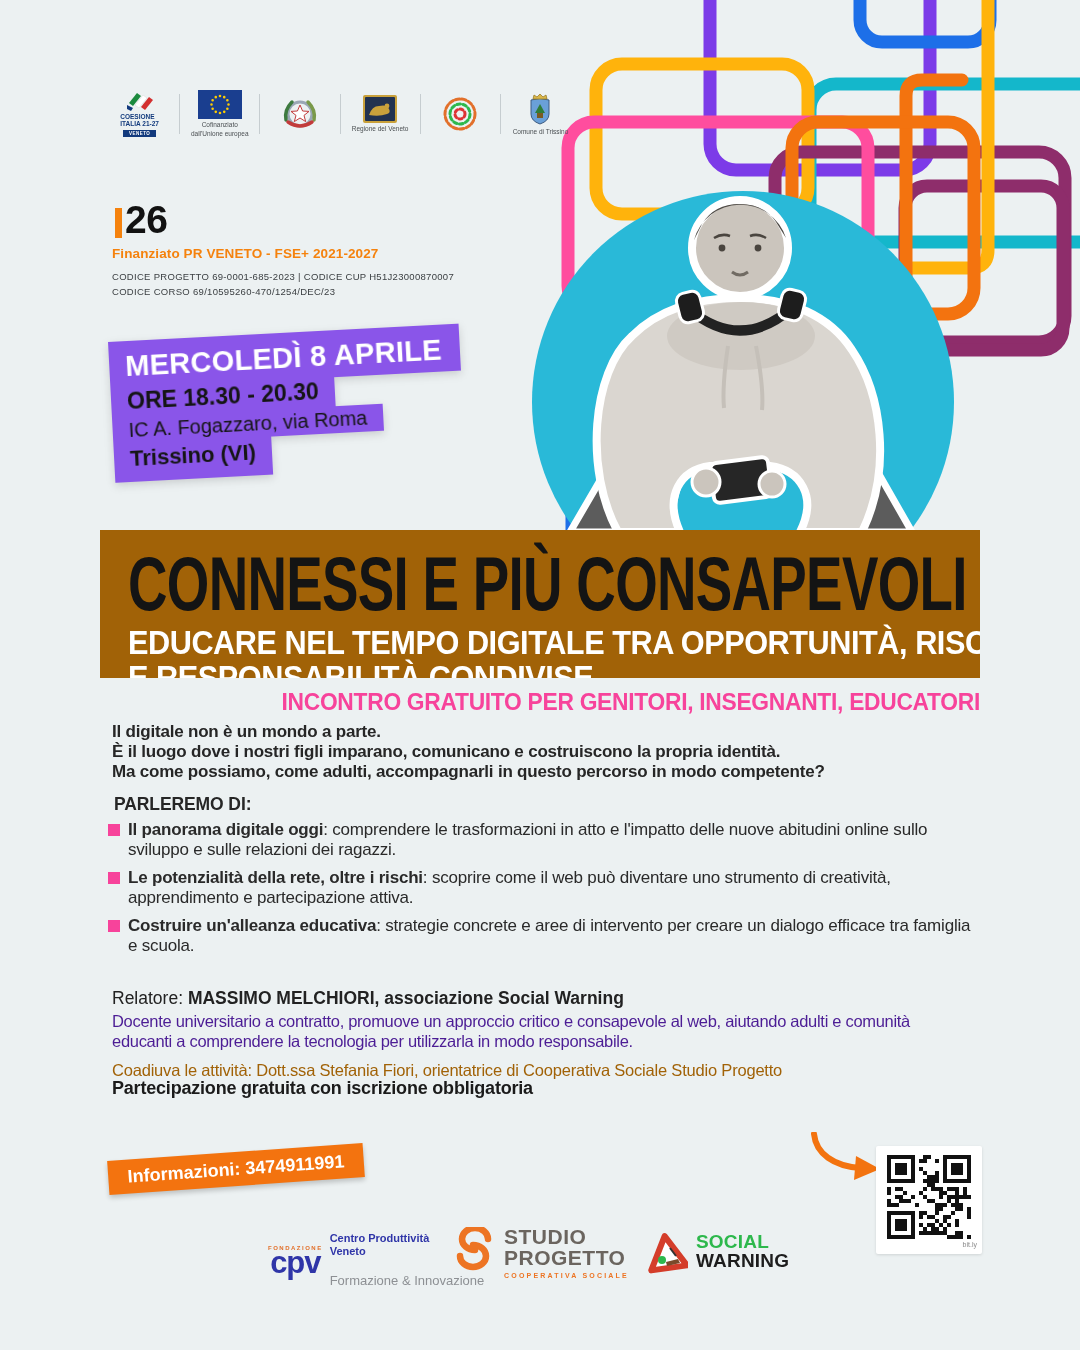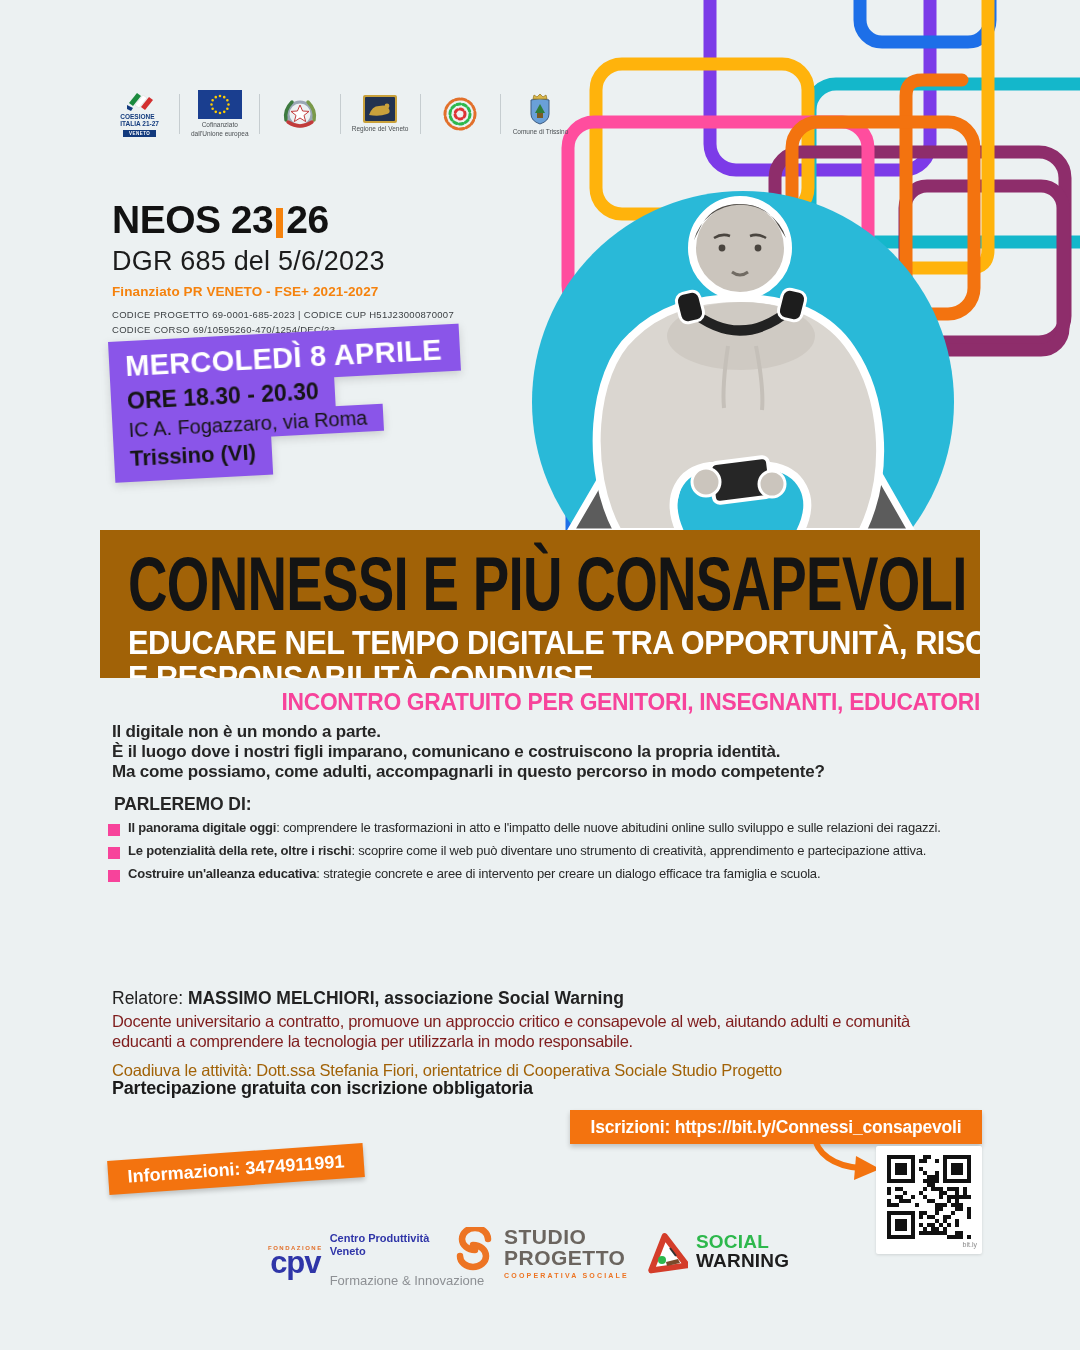--- a/index.html
+++ b/index.html
@@ -39,26 +39,26 @@
   .hero-sub{margin-top:8px;font-size:33px;font-weight:800;color:#ffffff;line-height:1.07;letter-spacing:-.5px;transform:scaleX(.93);transform-origin:0 0;white-space:nowrap;}
   .audience{position:absolute;left:100px;top:688px;width:880px;text-align:right;font-size:24px;font-weight:800;color:#F7439B;letter-spacing:-.3px;transform:scaleX(.95);transform-origin:100% 0;}
 
   
   .intro{position:absolute;left:112px;top:722px;width:870px;}
   .intro p{margin:0;font-size:17px;font-weight:700;color:#262626;line-height:1.18;letter-spacing:-.2px;}
   .topics-h{position:absolute;left:114px;top:794px;font-size:17.5px;font-weight:800;color:#262626;letter-spacing:-.1px;}
   .topics{position:absolute;left:108px;top:820px;width:866px;}
   .bullet{display:flex;gap:8px;margin-bottom:7px;}
   .sq{flex:0 0 auto;width:12px;height:12px;background:#F7439B;margin-top:4px;}
-  .bullet p{margin:0;font-size:13px;color:#2a2a2a;line-height:1.2;letter-spacing:-.2px;}
+  .bullet p{margin:0;font-size:17px;color:#2a2a2a;line-height:1.2;letter-spacing:-.2px;}
   .bullet b{font-weight:800;}
   .speaker{position:absolute;left:112px;top:988px;width:850px;}
   .sp-line{font-size:17.5px;color:#222;margin:0;}
   .sp-line b{font-weight:800;margin-top:9px;}
-  .sp-bio{margin:2px 0 0 0;font-size:16.5px;color:#7f1d1d;line-height:1.22;letter-spacing:-.3px;width:840px;}
+  .sp-bio{margin:2px 0 0 0;font-size:16.5px;color:#4c1d95;line-height:1.22;letter-spacing:-.3px;width:840px;}
   .sp-support{margin:10px 0 0 0;font-size:16.5px;color:#a16207;letter-spacing:-.2px;}
   .participation{position:absolute;left:112px;top:1078px;font-size:18px;font-weight:800;color:#1b1b1b;letter-spacing:-.2px;}
 
   
   .signup{position:absolute;left:570px;top:1110px;width:412px;height:34px;background:#F3730F;color:#fff;font-size:17.5px;font-weight:800;display:flex;align-items:center;justify-content:center;letter-spacing:-.2px;box-shadow:0 3px 5px rgba(0,0,0,.2);}
   .info-banner{position:absolute;left:108px;top:1152px;width:256px;height:34px;background:#F3730F;color:#fff;font-size:18px;font-weight:800;display:flex;align-items:center;justify-content:center;transform:rotate(-4deg);box-shadow:0 3px 5px rgba(0,0,0,.2);}
   .arrow-wrap{position:absolute;left:786px;top:1132px;width:100px;height:56px;}
   .qr-box{position:absolute;left:876px;top:1146px;width:106px;height:108px;background:#fff;border-radius:2px;box-shadow:0 1px 3px rgba(0,0,0,.12);}
   .qr-box svg{position:absolute;left:11px;top:9px;}
   .qr-cap{position:absolute;right:5px;bottom:6px;font-size:7px;color:#8a8a8a;}
@@ -188,25 +188,23 @@
       <path d="M232,132 q8,6 16,0" stroke="#716b63" stroke-width="3" fill="none"></path>
 
       <rect x="212" y="320" width="58" height="40" rx="6" fill="#262626" stroke="#ffffff" stroke-width="4" transform="rotate(-7 241 340)"></rect>
       <circle cx="206" cy="342" r="14" fill="#CBC5BD" stroke="#ffffff" stroke-width="3"></circle>
       <circle cx="272" cy="344" r="13" fill="#CBC5BD" stroke="#ffffff" stroke-width="3"></circle>
     </svg>
   </div>
 
   <div class="neos">
     <div class="neos-title">
-      <span>NEOS 23</span>
       <span class="neos-bar"></span>
       <span>26</span>
     </div>
-    <div class="neos-dgr">DGR 685 del 5/6/2023</div>
     <div class="neos-fin">Finanziato PR VENETO - FSE+ 2021-2027</div>
     <div class="neos-codes">
       <div>CODICE PROGETTO 69-0001-685-2023 | CODICE CUP H51J23000870007</div>
       <div>CODICE CORSO 69/10595260-470/1254/DEC/23</div>
     </div>
   </div>
 
   <div class="pbanner">
     <div class="pb-line pb-day">MERCOLEDÌ 8 APRILE</div>
     <div class="pb-line pb-time">ORE 18.30 - 20.30</div>
@@ -246,21 +244,20 @@
   </div>
 
   <div class="speaker">
     <p class="sp-line"><span>Relatore: </span><b>MASSIMO MELCHIORI, associazione Social Warning</b></p>
     <p class="sp-bio">Docente universitario a contratto, promuove un approccio critico e consapevole al web, aiutando adulti e comunità educanti a comprendere la tecnologia per utilizzarla in modo responsabile.</p>
     <p class="sp-support">Coadiuva le attività: Dott.ssa Stefania Fiori, orientatrice di Cooperativa Sociale Studio Progetto</p>
   </div>
 
   <div class="participation">Partecipazione gratuita con iscrizione obbligatoria</div>
 
-  <div class="signup">Iscrizioni: https://bit.ly/Connessi_consapevoli</div>
   <div class="arrow-wrap">
     <svg width="100" height="56" viewBox="0 0 100 56">
       <path d="M28,2 C30,22 48,34 74,36" fill="none" stroke="#F3730F" stroke-width="6" stroke-linecap="round"></path>
       <polygon points="70,24 94,37 68,48" fill="#F3730F"></polygon>
     </svg>
   </div>
   <div class="qr-box">
     <svg width="84" height="84" viewBox="0 0 84 84">
         <rect x="36" y="0" width="4" height="4" fill="#111"></rect>
         <rect x="40" y="0" width="4" height="4" fill="#111"></rect>

